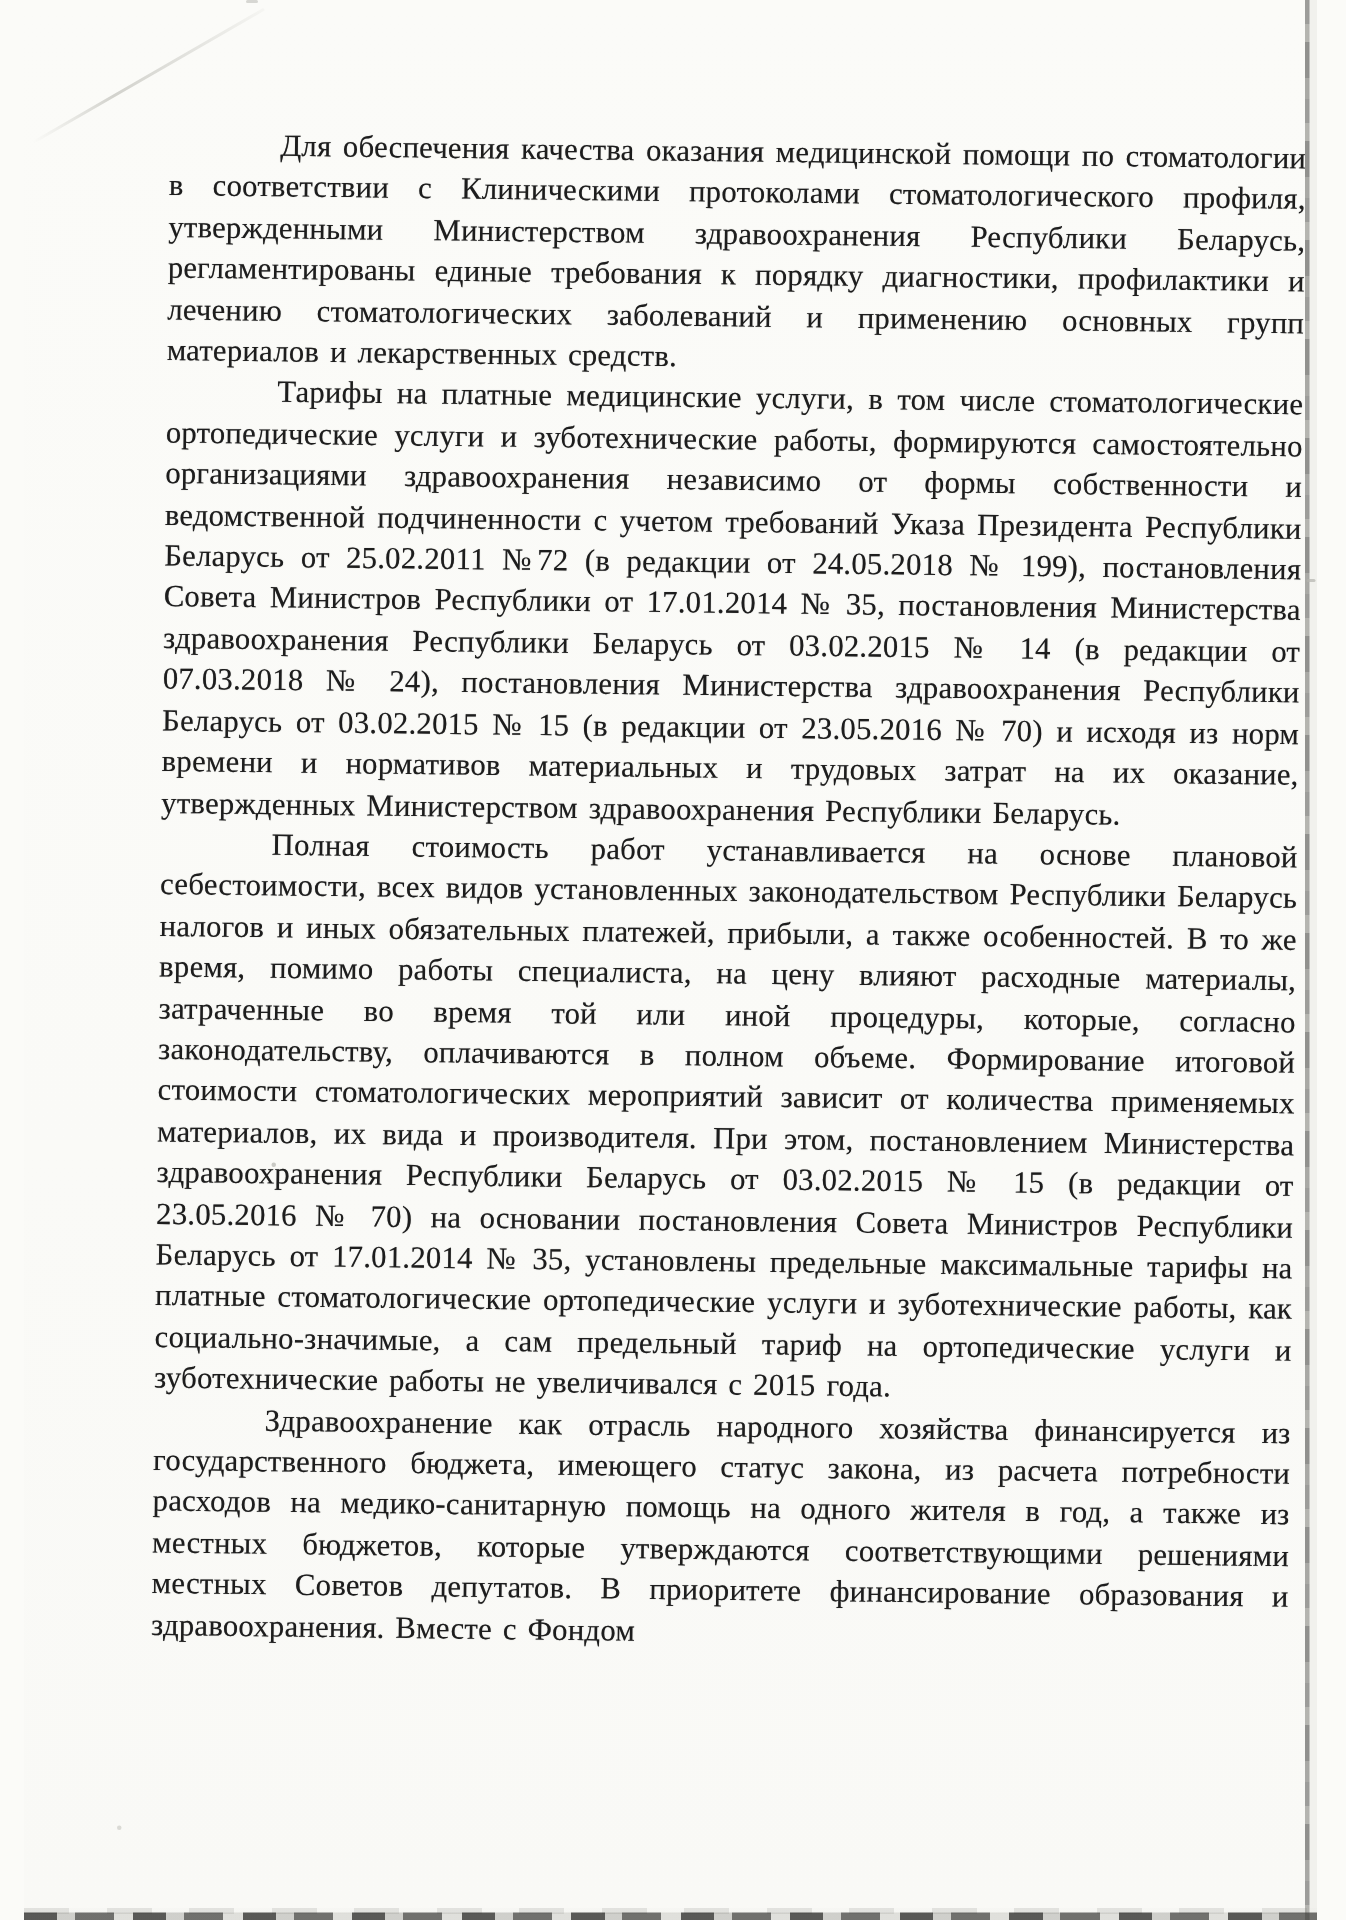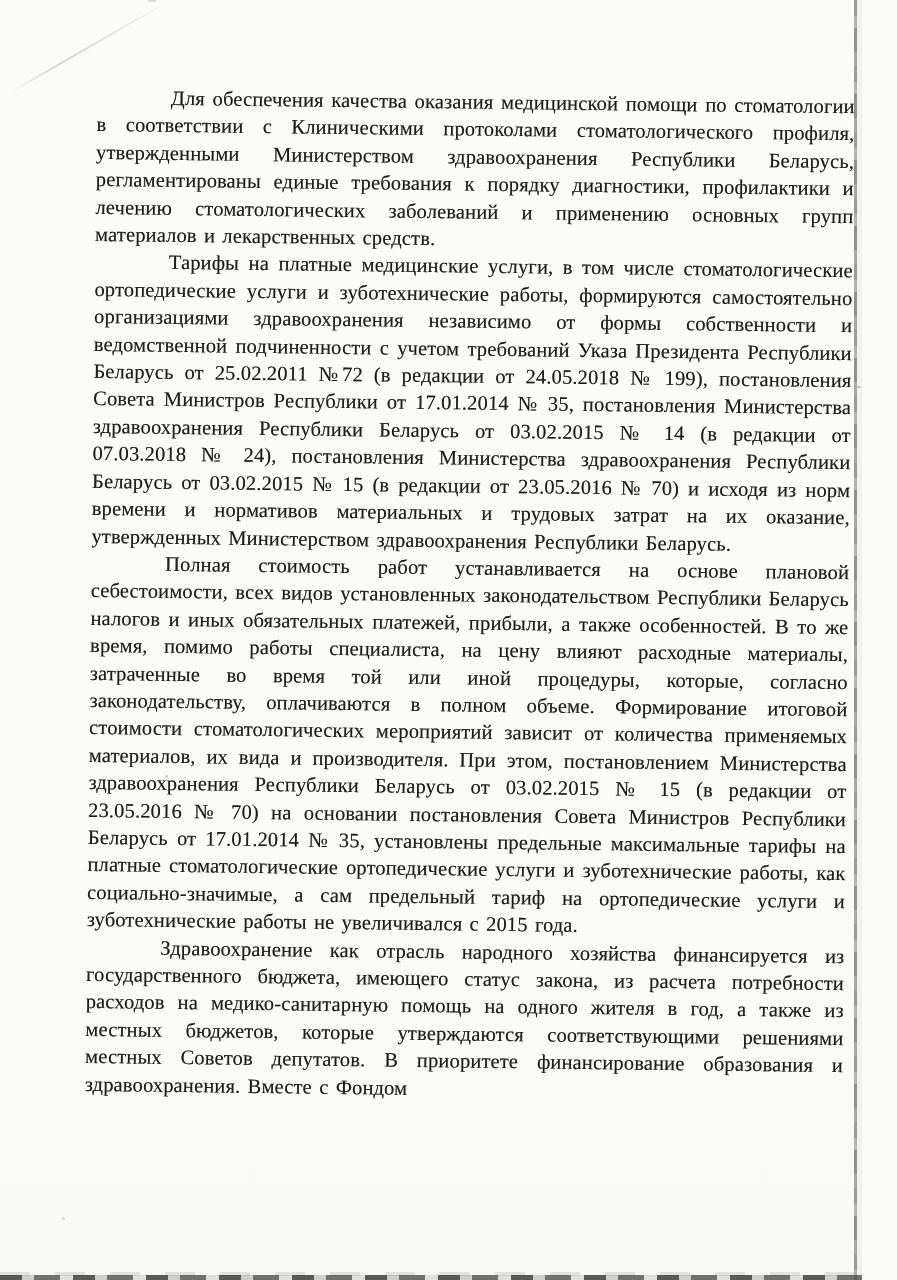--- a/index.html
+++ b/index.html
@@ -8,20 +8,21 @@
     width: 897px;
     height: 1280px;
     overflow: hidden;
     background: #fbfbf8;
   }
   .page {
     position: relative;
     width: 862px;
     height: 1280px;
     background: linear-gradient(180deg, #fbfbf8 0%, #fafaf7 60%, #f9f9f6 100%);
+    margin-left: 16px;
   }
   
   .text-block {
     position: absolute;
     left: 97px;
     top: 84px;
     width: 758px;
     transform: rotate(0.7deg);
     transform-origin: 0 0;
     font-family: "Liberation Serif", "DejaVu Serif", serif;

